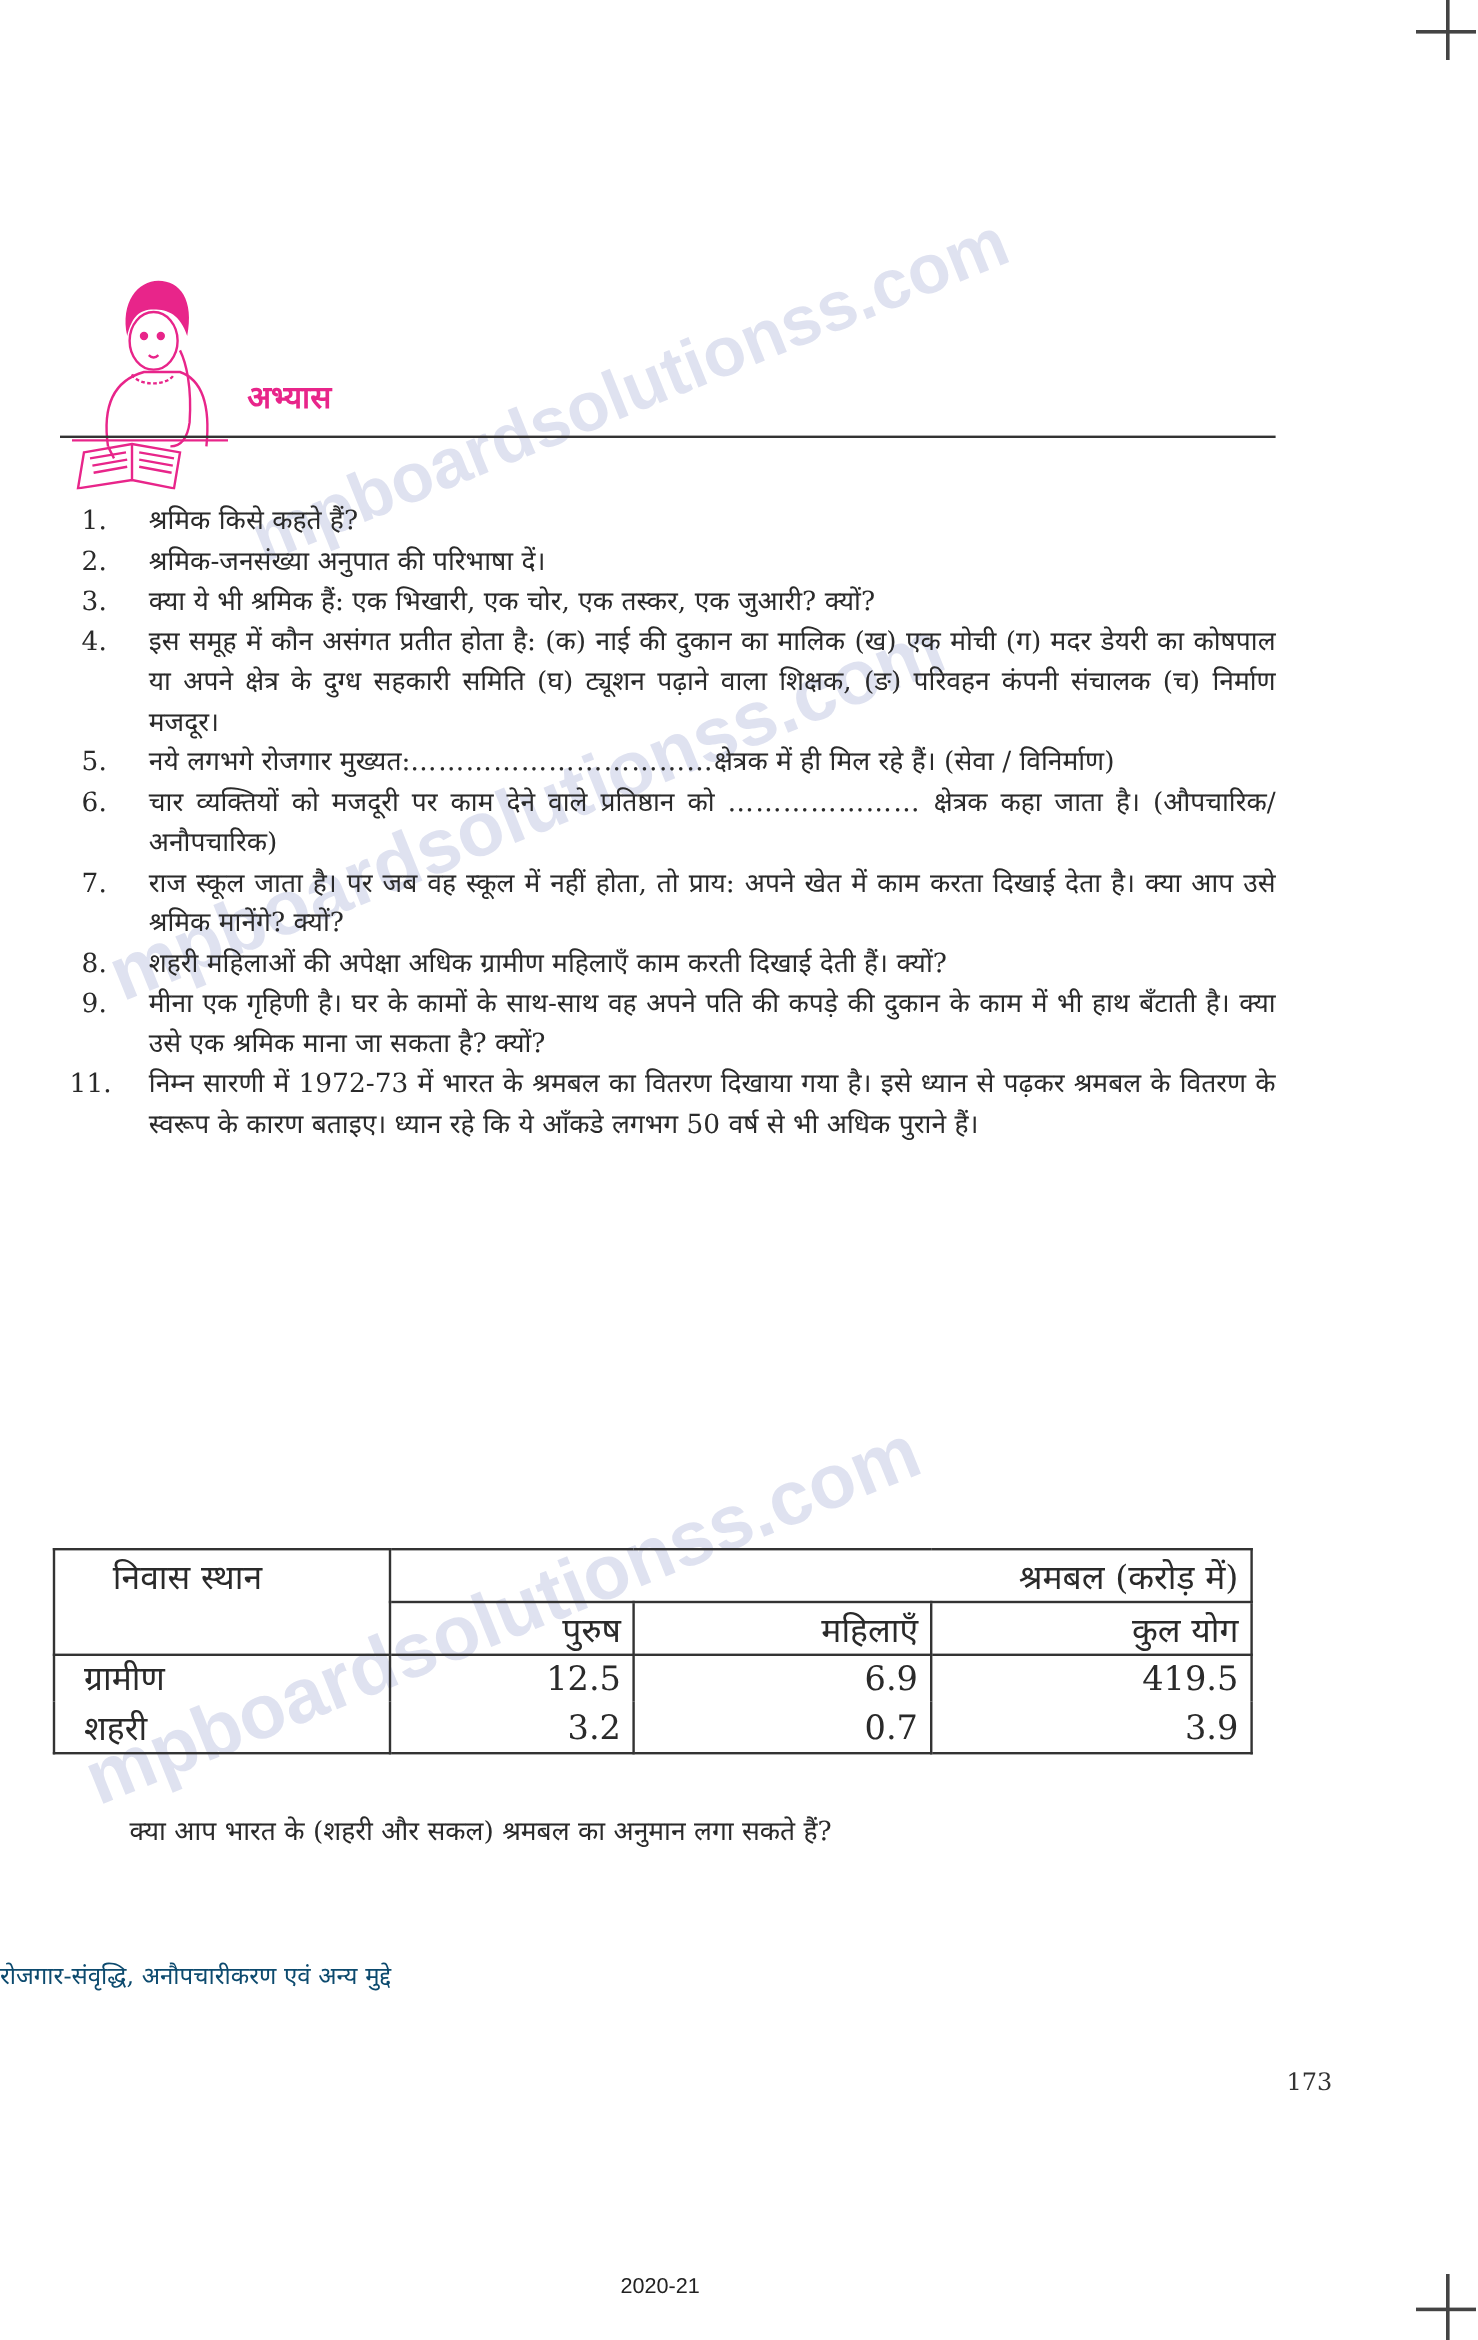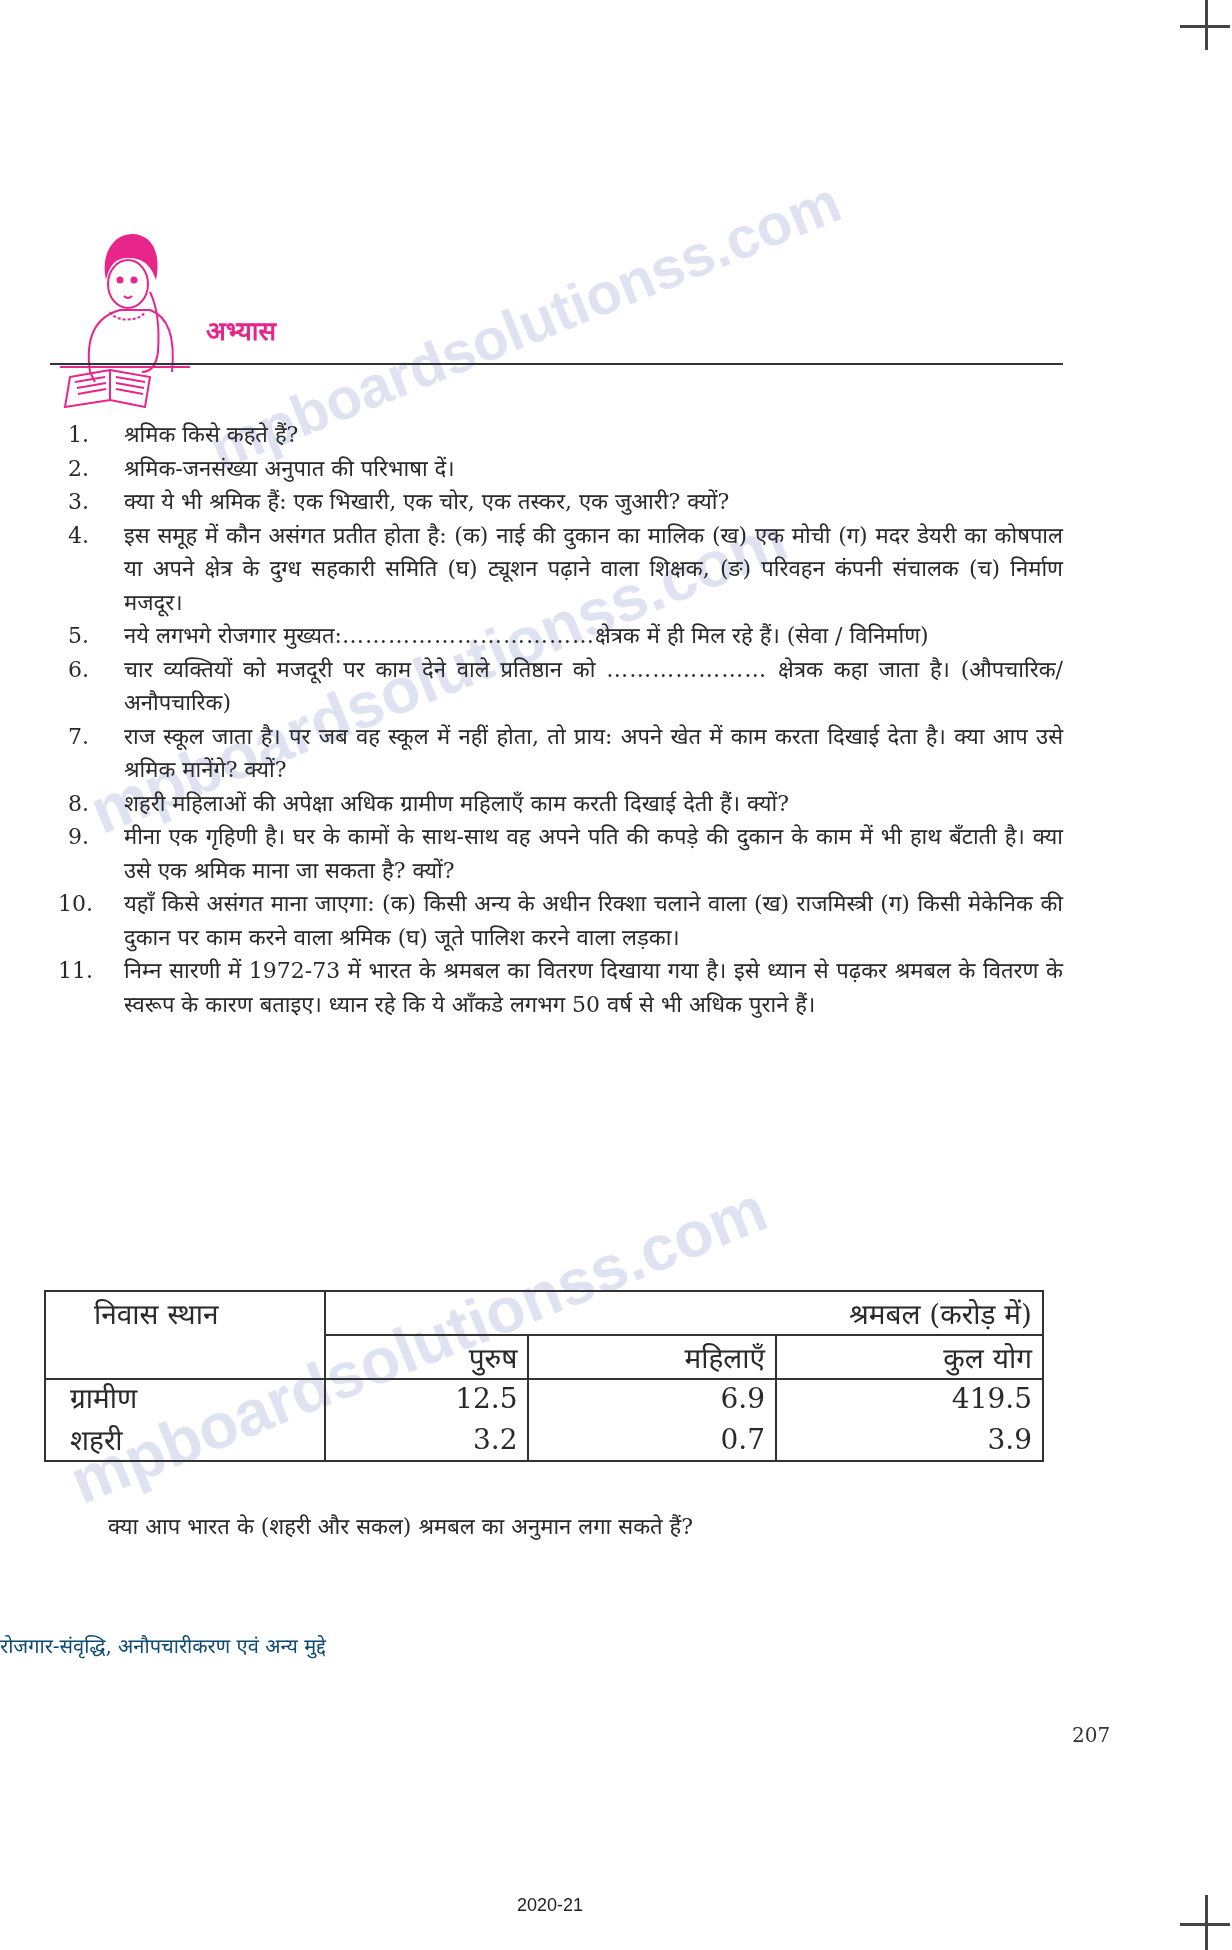--- a/index.html
+++ b/index.html
@@ -122,24 +122,20 @@
   </div>
   <div class="q">
     <span class="num">8.</span>
     <span>शहरी महिलाओं की अपेक्षा अधिक ग्रामीण महिलाएँ काम करती दिखाई देती हैं। क्यों?</span>
   </div>
   <div class="q">
     <span class="num">9.</span>
     <span>मीना एक गृहिणी है। घर के कामों के साथ-साथ वह अपने पति की कपड़े की दुकान के काम में भी हाथ बँटाती है। क्या उसे एक श्रमिक माना जा सकता है? क्यों?</span>
   </div>
   <div class="q wide">
-    <span class="num">10.</span>
-    <span>यहाँ किसे असंगत माना जाएगा: (क) किसी अन्य के अधीन रिक्शा चलाने वाला (ख) राजमिस्त्री (ग) किसी मेकेनिक की दुकान पर काम करने वाला श्रमिक (घ) जूते पालिश करने वाला लड़का।</span>
-  </div>
-  <div class="q wide">
     <span class="num">11.</span>
     <span>निम्न सारणी में 1972-73 में भारत के श्रमबल का वितरण दिखाया गया है। इसे ध्यान से पढ़कर श्रमबल के वितरण के स्वरूप के कारण बताइए। ध्यान रहे कि ये आँकडे लगभग 50 वर्ष से भी अधिक पुराने हैं।</span>
   </div>
 </div>
 
 <table class="data">
   <tbody>
       <tr>
     <th class="left-head" rowspan="2">निवास स्थान</th>
     <th class="center" colspan="3">श्रमबल (करोड़ में)</th>
@@ -162,14 +158,14 @@
     <td class="center">3.9</td>
   </tr>
 </tbody>
   </table>
 
 <div class="q12">
   <div class="line2">क्या आप भारत के (शहरी और सकल) श्रमबल का अनुमान लगा सकते हैं?</div>
 </div>
 
 <div class="footer-left">रोजगार-संवृद्धि, अनौपचारीकरण एवं अन्य मुद्दे</div>
-<div class="footer-page">207</div>
+<div class="footer-page">173</div>
 <div class="footer-year">2020-21</div>
 
 </body></html>

